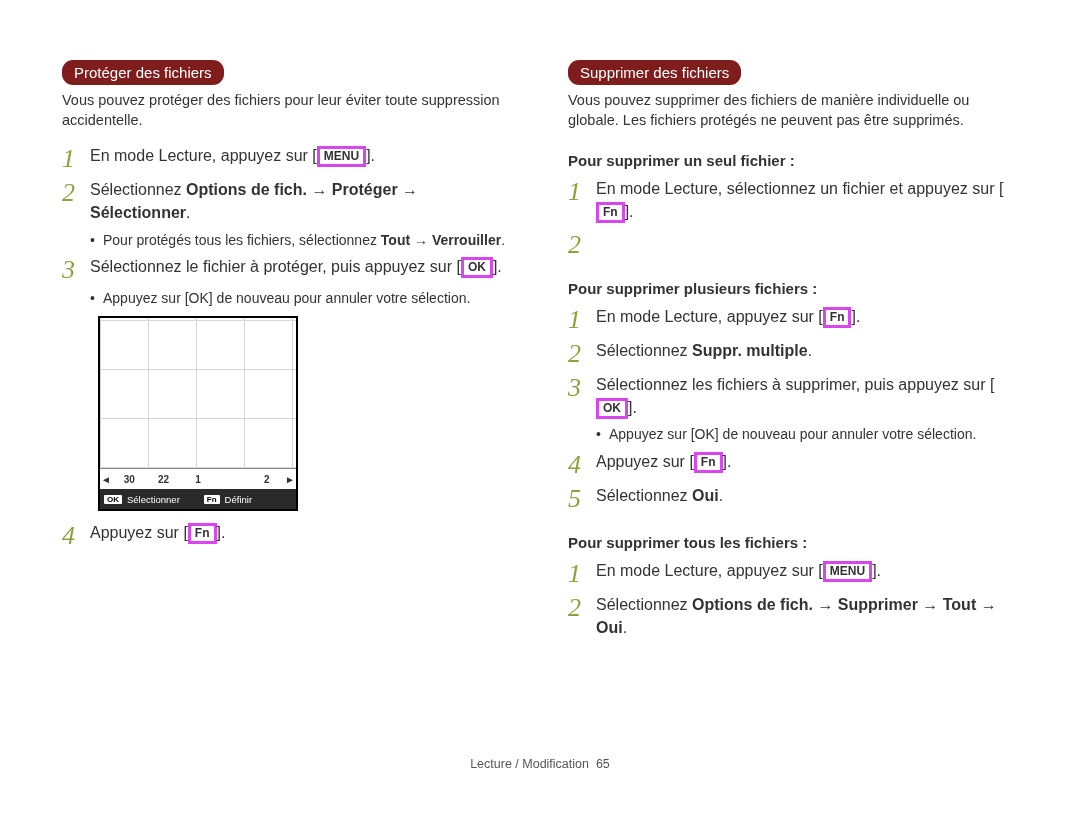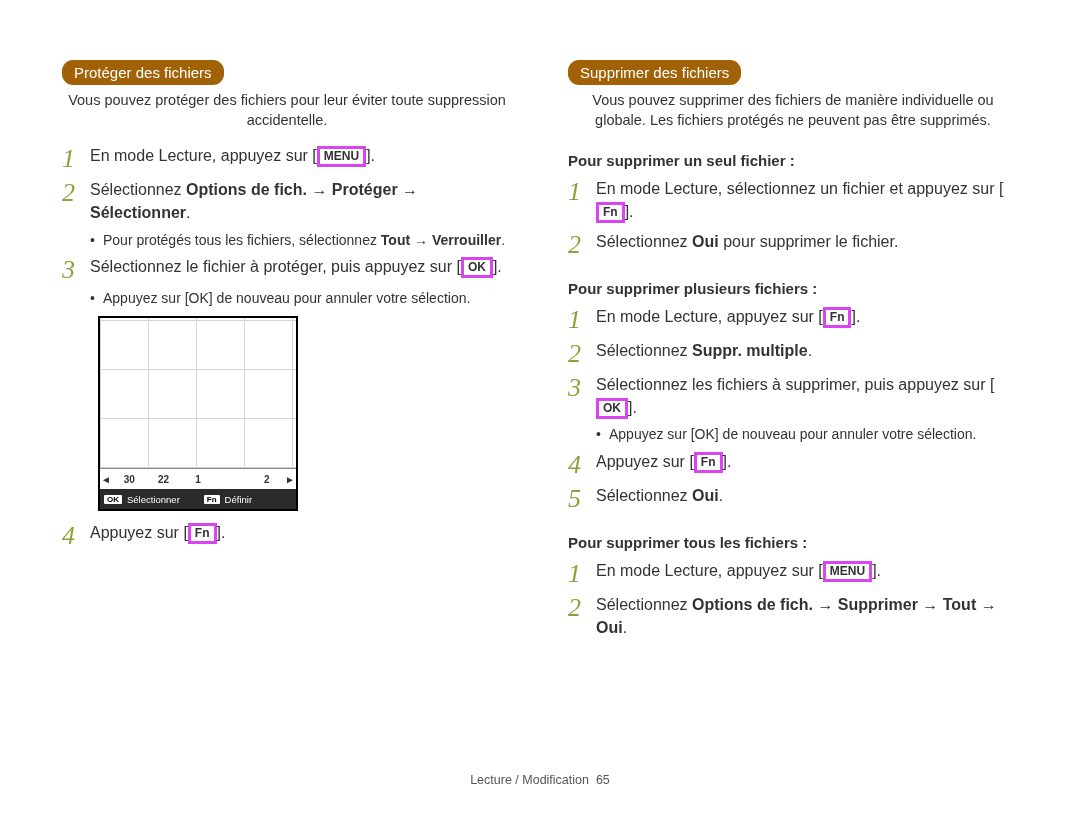--- a/index.html
+++ b/index.html
@@ -31,32 +31,31 @@
   .cols {
     display: flex;
     gap: 56px;
   }
   .col {
     flex: 1 1 0;
     min-width: 0;
   }
   .pill {
     display: inline-block;
-    background: #a16207;
+    background: #7f1d1d;
     color: #fff;
     font-size: 15px;
     padding: 4px 12px;
     border-radius: 11px;
     margin-bottom: 6px;
   }
   .intro {
     font-size: 14.5px;
     line-height: 1.35;
     margin-bottom: 14px;
-    text-align: center;
   }
   .sub-head {
     font-weight: bold;
     font-size: 15px;
     margin: 22px 0 8px 0;
   }
   .step {
     display: flex;
     align-items: flex-start;
     margin: 6px 0;
@@ -146,21 +145,21 @@
   .screen-bot .kbx {
     background: #fff;
     color: #000;
     font-weight: bold;
     font-size: 8px;
     padding: 0 3px;
     border-radius: 1px;
   }
   .footer {
     position: absolute;
-    bottom: 28px;
+    bottom: 44px;
     left: 0;
     width: 1080px;
     text-align: center;
     font-size: 12.5px;
     color: #555;
   }
   .b { font-weight: bold; margin-top: 8px; }
 </style>
 </head>
 <body>
@@ -240,23 +239,20 @@
       <div class="sub-head" data-name="delete-one-head">Pour supprimer un seul fichier :</div>
 
       <div class="step" data-name="sec1-step-1">
         <div class="step-num" data-name="step-number">1</div>
         <div class="step-body" data-name="step-body">
           <span>En mode Lecture, sélectionnez un fichier et appuyez sur [</span><span data-name="key-box">Fn</span><span>].</span>
         </div>
       </div>
       <div class="step" data-name="sec1-step-2">
         <div class="step-num" data-name="step-number">2</div>
-        <div class="step-body" data-name="step-body">
-          <span>Sélectionnez </span><span class="b">Oui</span><span> pour supprimer le fichier.</span>
-        </div>
       </div>
 
       <div class="sub-head" data-name="delete-multi-head">Pour supprimer plusieurs fichiers :</div>
 
       <div class="step" data-name="sec2-step-1">
         <div class="step-num" data-name="step-number">1</div>
         <div class="step-body" data-name="step-body">
           <span>En mode Lecture, appuyez sur [</span><span data-name="key-box">Fn</span><span>].</span>
         </div>
       </div>

